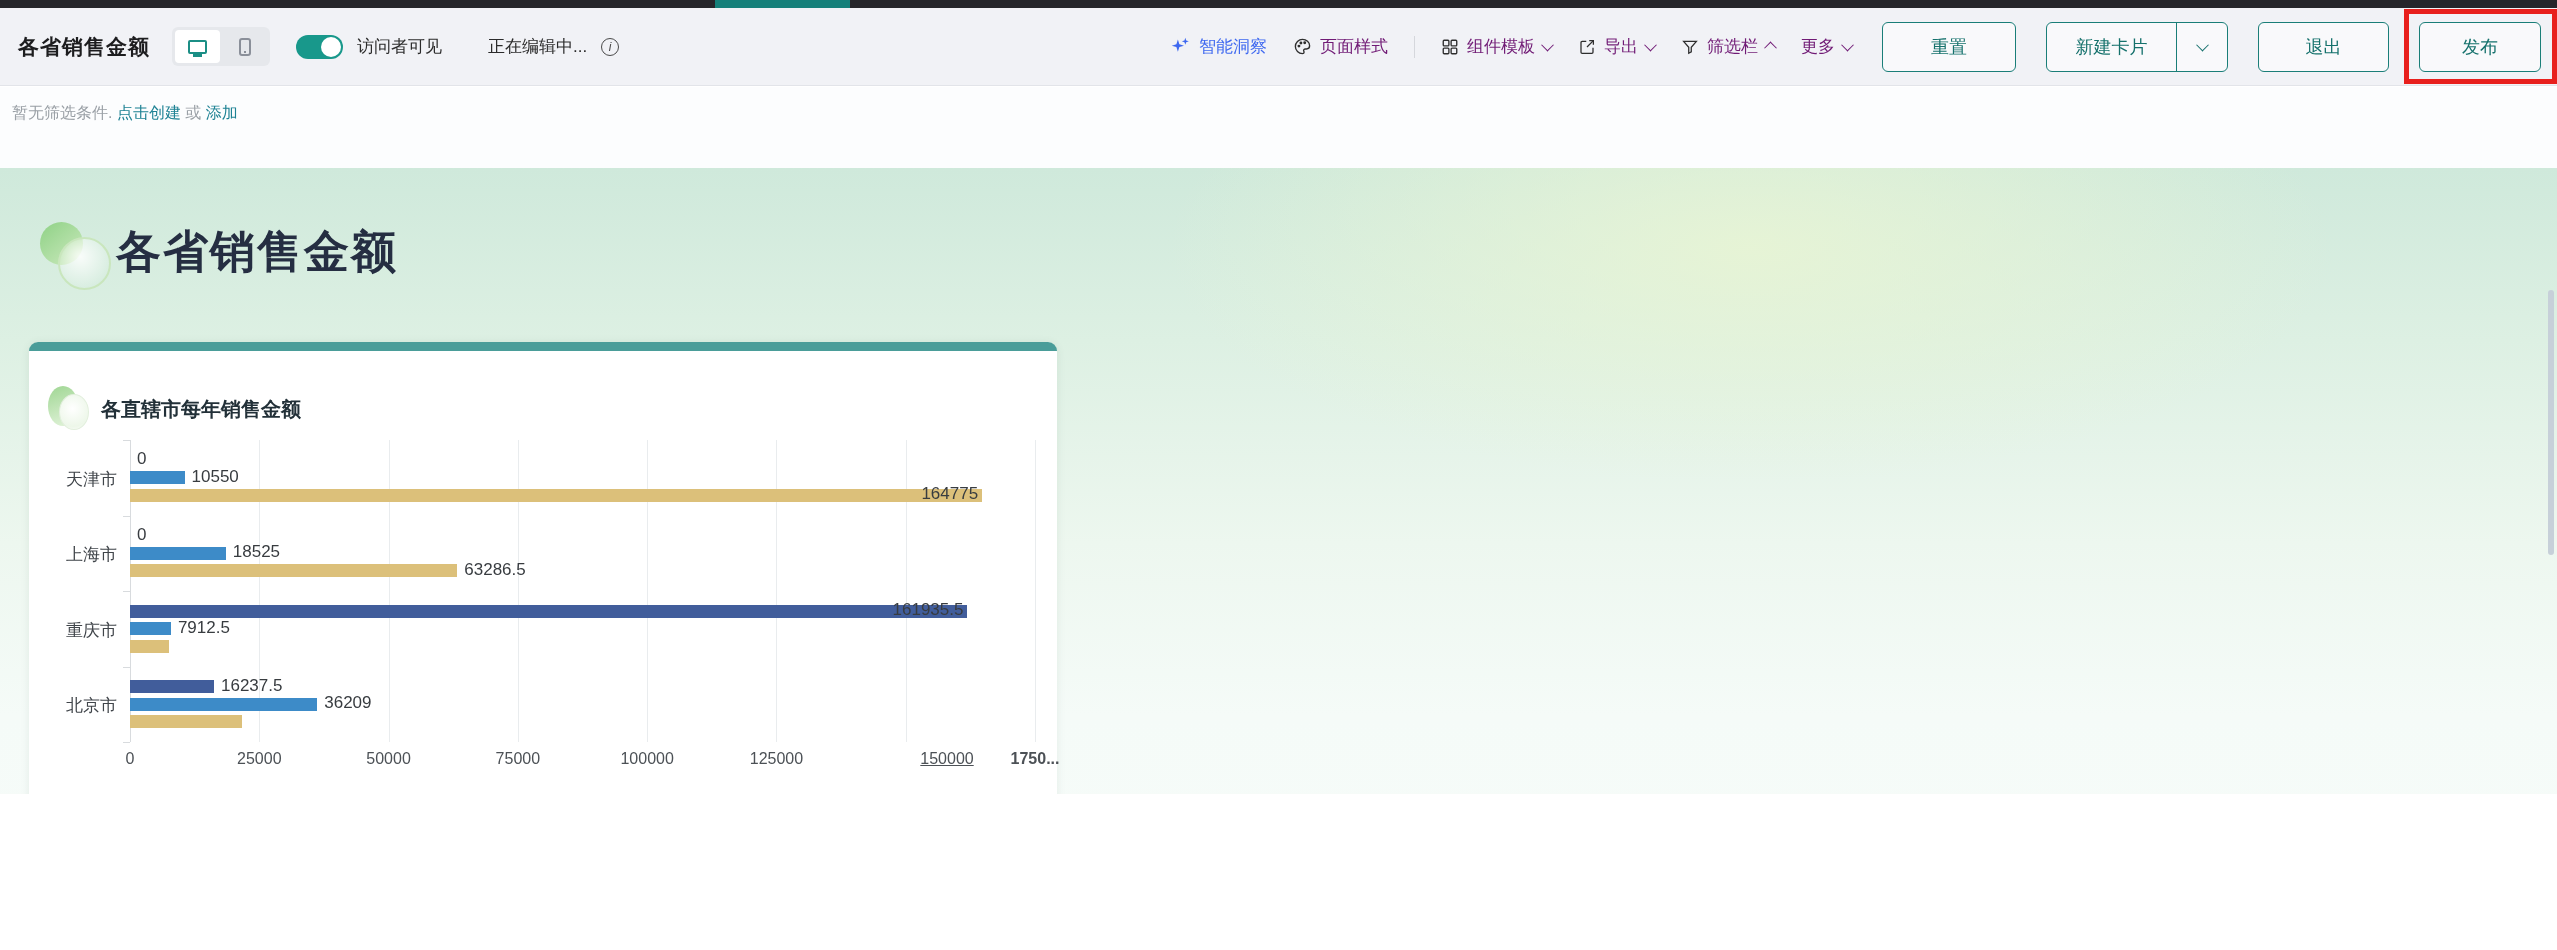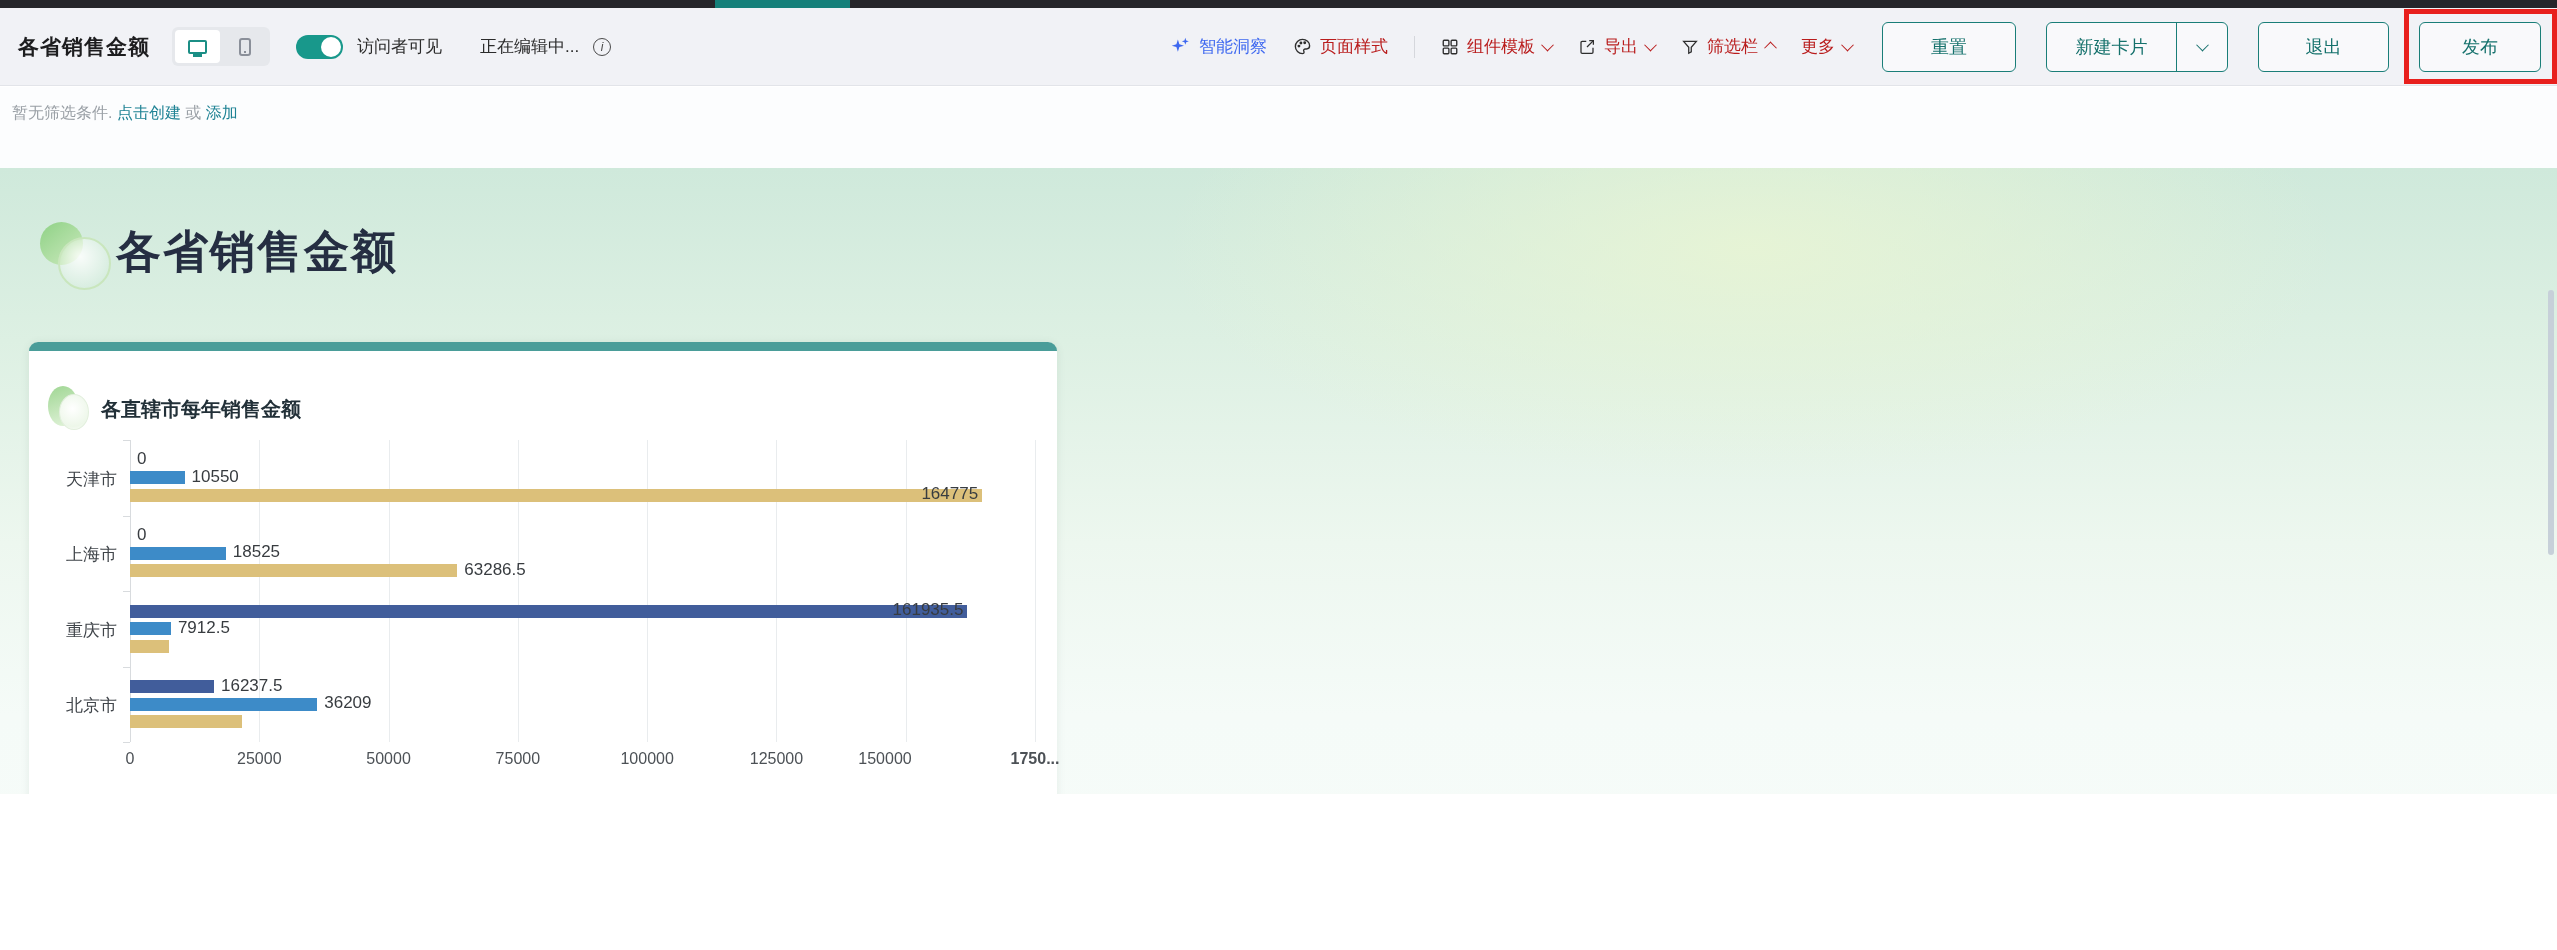--- a/index.html
+++ b/index.html
@@ -20,26 +20,26 @@
   .seg-btn { width:45px; height:33px; display:flex; align-items:center; justify-content:center;
              border:none; background:transparent; border-radius:4px; cursor:pointer; }
   .seg-btn.active { background:#fff; }
   .monitor-icon { width:19px; height:14px; border:2px solid #1b8e85; border-radius:2px; position:relative; display:block; }
   .monitor-icon::after { content:""; position:absolute; left:3px; right:3px; bottom:-5px; height:2.5px; background:#1b8e85; }
   .phone-icon { width:12px; height:18px; border:2px solid #8a8f99; border-radius:3px; display:block; position:relative;}
   .phone-icon::after { content:""; position:absolute; bottom:1px; left:3px; right:3px; height:2px; background:#8a8f99;}
   .toggle { width:47px; height:24px; border-radius:12px; background:#18988b; position:relative; margin-left:12px; cursor:pointer; flex:none;}
   .toggle .knob { position:absolute; top:2px; right:2px; width:20px; height:20px; border-radius:50%; background:#fff; }
   .tb-label { font-size:17px; color:#2b2b2b; white-space:nowrap; }
-  .tb-status { font-size:17px; color:#2b2b2b; margin-left:24px; white-space:nowrap; }
+  .tb-status { font-size:17px; color:#2b2b2b; margin-left:32px; white-space:nowrap; }
   .info-i { width:18px; height:18px; border:1.5px solid #4a4a4a; border-radius:50%; color:#4a4a4a;
             font-size:12px; font-style:italic; display:inline-flex; align-items:center; justify-content:center; }
 
   .tb-right { margin-left:auto; display:flex; align-items:center; gap:26px; }
-  .tb-item { display:flex; align-items:center; gap:8px; font-size:17px; color:#b91c1c; cursor:pointer; white-space:nowrap; }
+  .tb-item { display:flex; align-items:center; gap:8px; font-size:17px; color:#701a75; cursor:pointer; white-space:nowrap; }
   .tb-item.blue { color:#3e68f0; }
   .tb-divider { width:1px; height:22px; background:#d5d7dc; }
   .chev { width:9px; height:9px; border-right:1.8px solid currentColor; border-bottom:1.8px solid currentColor;
           display:inline-block; flex:none; }
   .chev.down { transform:rotate(45deg) translate(-1px,-1px); }
   .chev.up   { transform:rotate(-135deg) translate(-1px,-1px); }
 
   .tb-buttons { display:flex; align-items:center; gap:30px; margin-left:4px; }
   .btn { height:50px; border:1.5px solid #1a7e78; border-radius:6px; background:rgba(255,255,255,.55);
          color:#15716c; font-size:18px; cursor:pointer; font-family:inherit; }
@@ -225,21 +225,21 @@
           <div class="tick-label" style="left: 230.286px;">25000</div>
           <div class="gridline" style="left: 359.571px;"></div>
           <div class="tick-label" style="left: 359.571px;">50000</div>
           <div class="gridline" style="left: 488.857px;"></div>
           <div class="tick-label" style="left: 488.857px;">75000</div>
           <div class="gridline" style="left: 618.143px;"></div>
           <div class="tick-label" style="left: 618.143px;">100000</div>
           <div class="gridline" style="left: 747.429px;"></div>
           <div class="tick-label" style="left: 747.429px;">125000</div>
           <div class="gridline" style="left: 876.714px;"></div>
-          <div class="tick-label" style="left: 856px;">150000</div>
+          <div class="tick-label" style="left: 918px; text-decoration: underline;">150000</div>
           <div class="gridline" style="left: 1006px;"></div>
           <div class="tick-label" style="left: 1006px; font-weight: bold;">1750...</div>
           <div class="axis-tick" style="left: 94px; top: 8px;"></div>
           <div class="axis-tick" style="left: 94px; top: 83.5px;"></div>
           <div class="axis-tick" style="left: 94px; top: 159px;"></div>
           <div class="axis-tick" style="left: 94px; top: 234.5px;"></div>
           <div class="axis-tick" style="left: 94px; top: 310px;"></div>
           <div class="cat-label" style="top: 35.75px;">天津市</div>
           <div class="val-label" style="top: 17.25px; left: 108px;">0</div>
           <div class="bar" style="left: 101px; top: 39.25px; width: 54.5586px; height: 13px; background: rgb(61, 139, 200);"></div>

